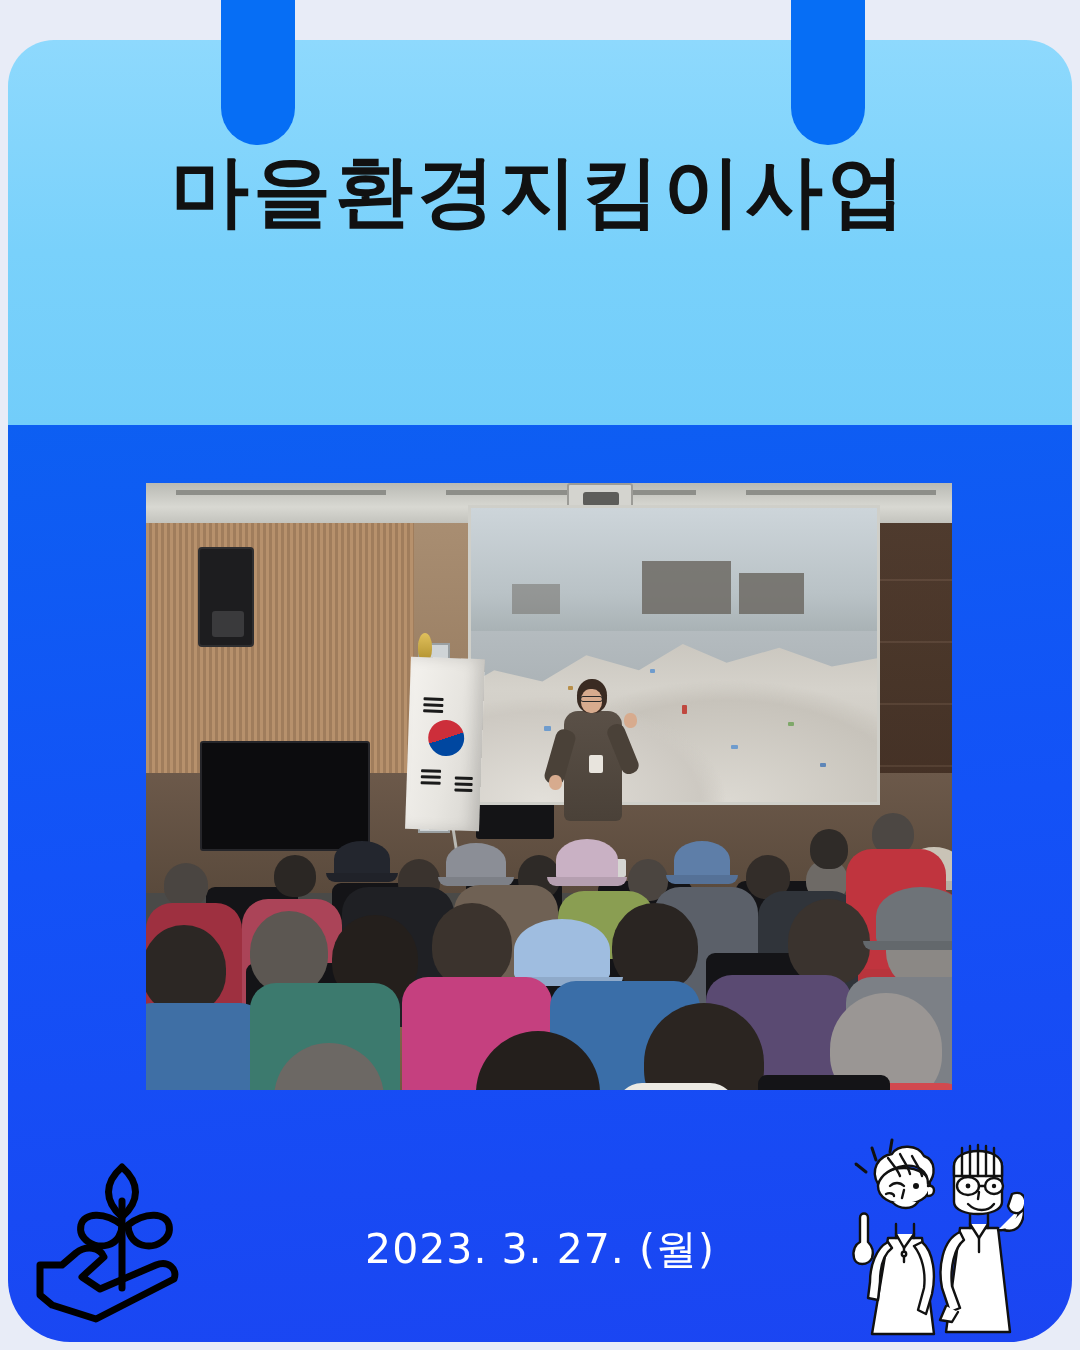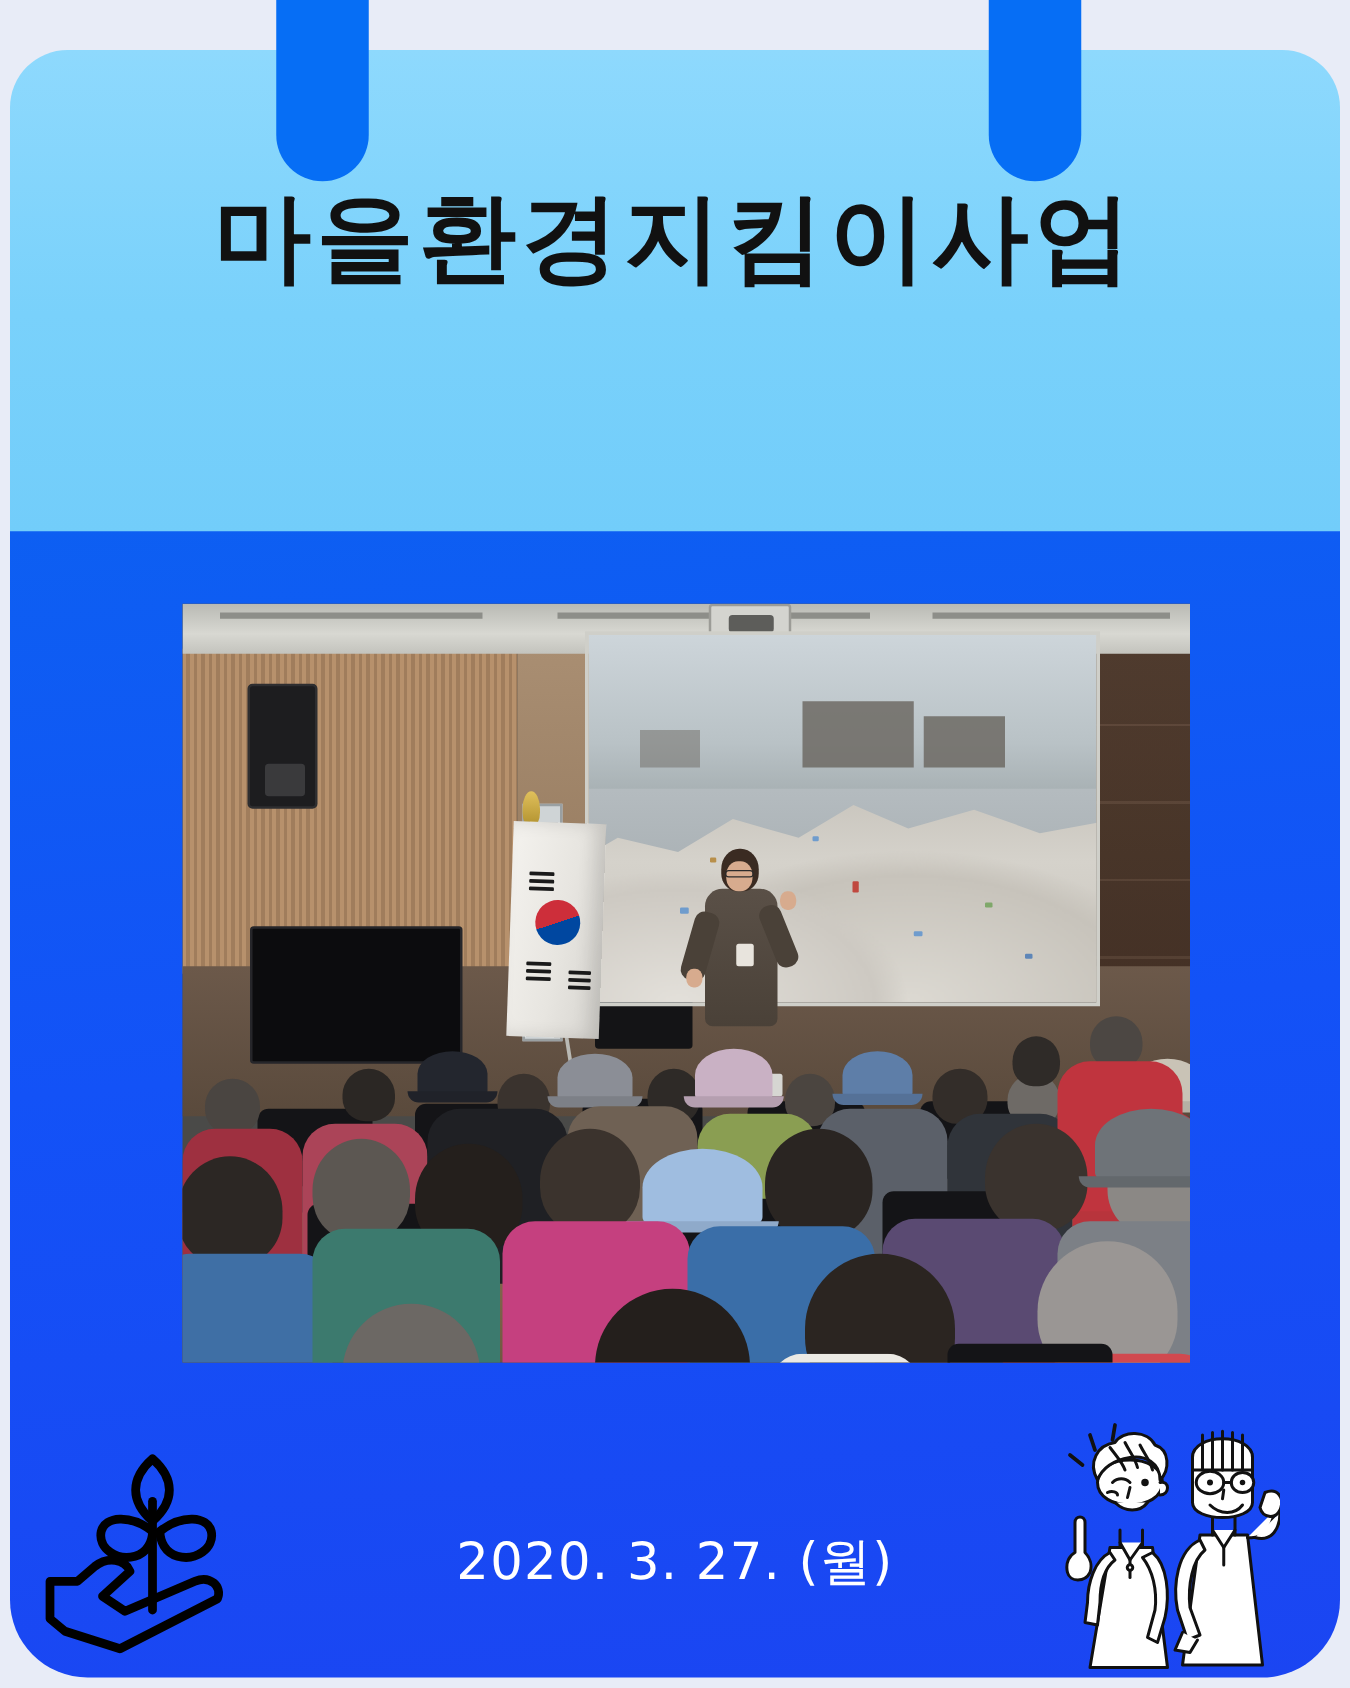--- a/index.html
+++ b/index.html
@@ -445,21 +445,21 @@
           radial-gradient(circle at 80% 44%, #7dd27a 0 8px, transparent 9px),
           radial-gradient(circle at 34% 66%, #4da3d8 0 7px, transparent 8px),
           radial-gradient(circle at 68% 78%, #7dd27a 0 7px, transparent 8px),
           #eceae4;"></div>
 
       <div class="chair" style="left:612px;top:592px;width:132px;height:74px;"></div>
 
     </div>
   </div>
 
-  <div class="date-caption">2020. 3. 27. (월)</div>
+  <div class="date-caption">2023. 3. 27. (월)</div>
 
   <div class="plant-hand-icon">
     <svg viewBox="0 0 166 170" width="166" height="170" aria-hidden="true">
       <g fill="none" stroke="#000000" stroke-width="7" stroke-linecap="round" stroke-linejoin="round">
 
         <path d="M88 48 L88 135"></path>
 
         <path d="M88 14 C106 30 106 48 88 64 C70 48 70 30 88 14 Z"></path>
 
         <path d="M88 72 C70 58 50 60 47 72 C44 86 60 96 74 92 C84 89 88 80 88 72 Z"></path>

